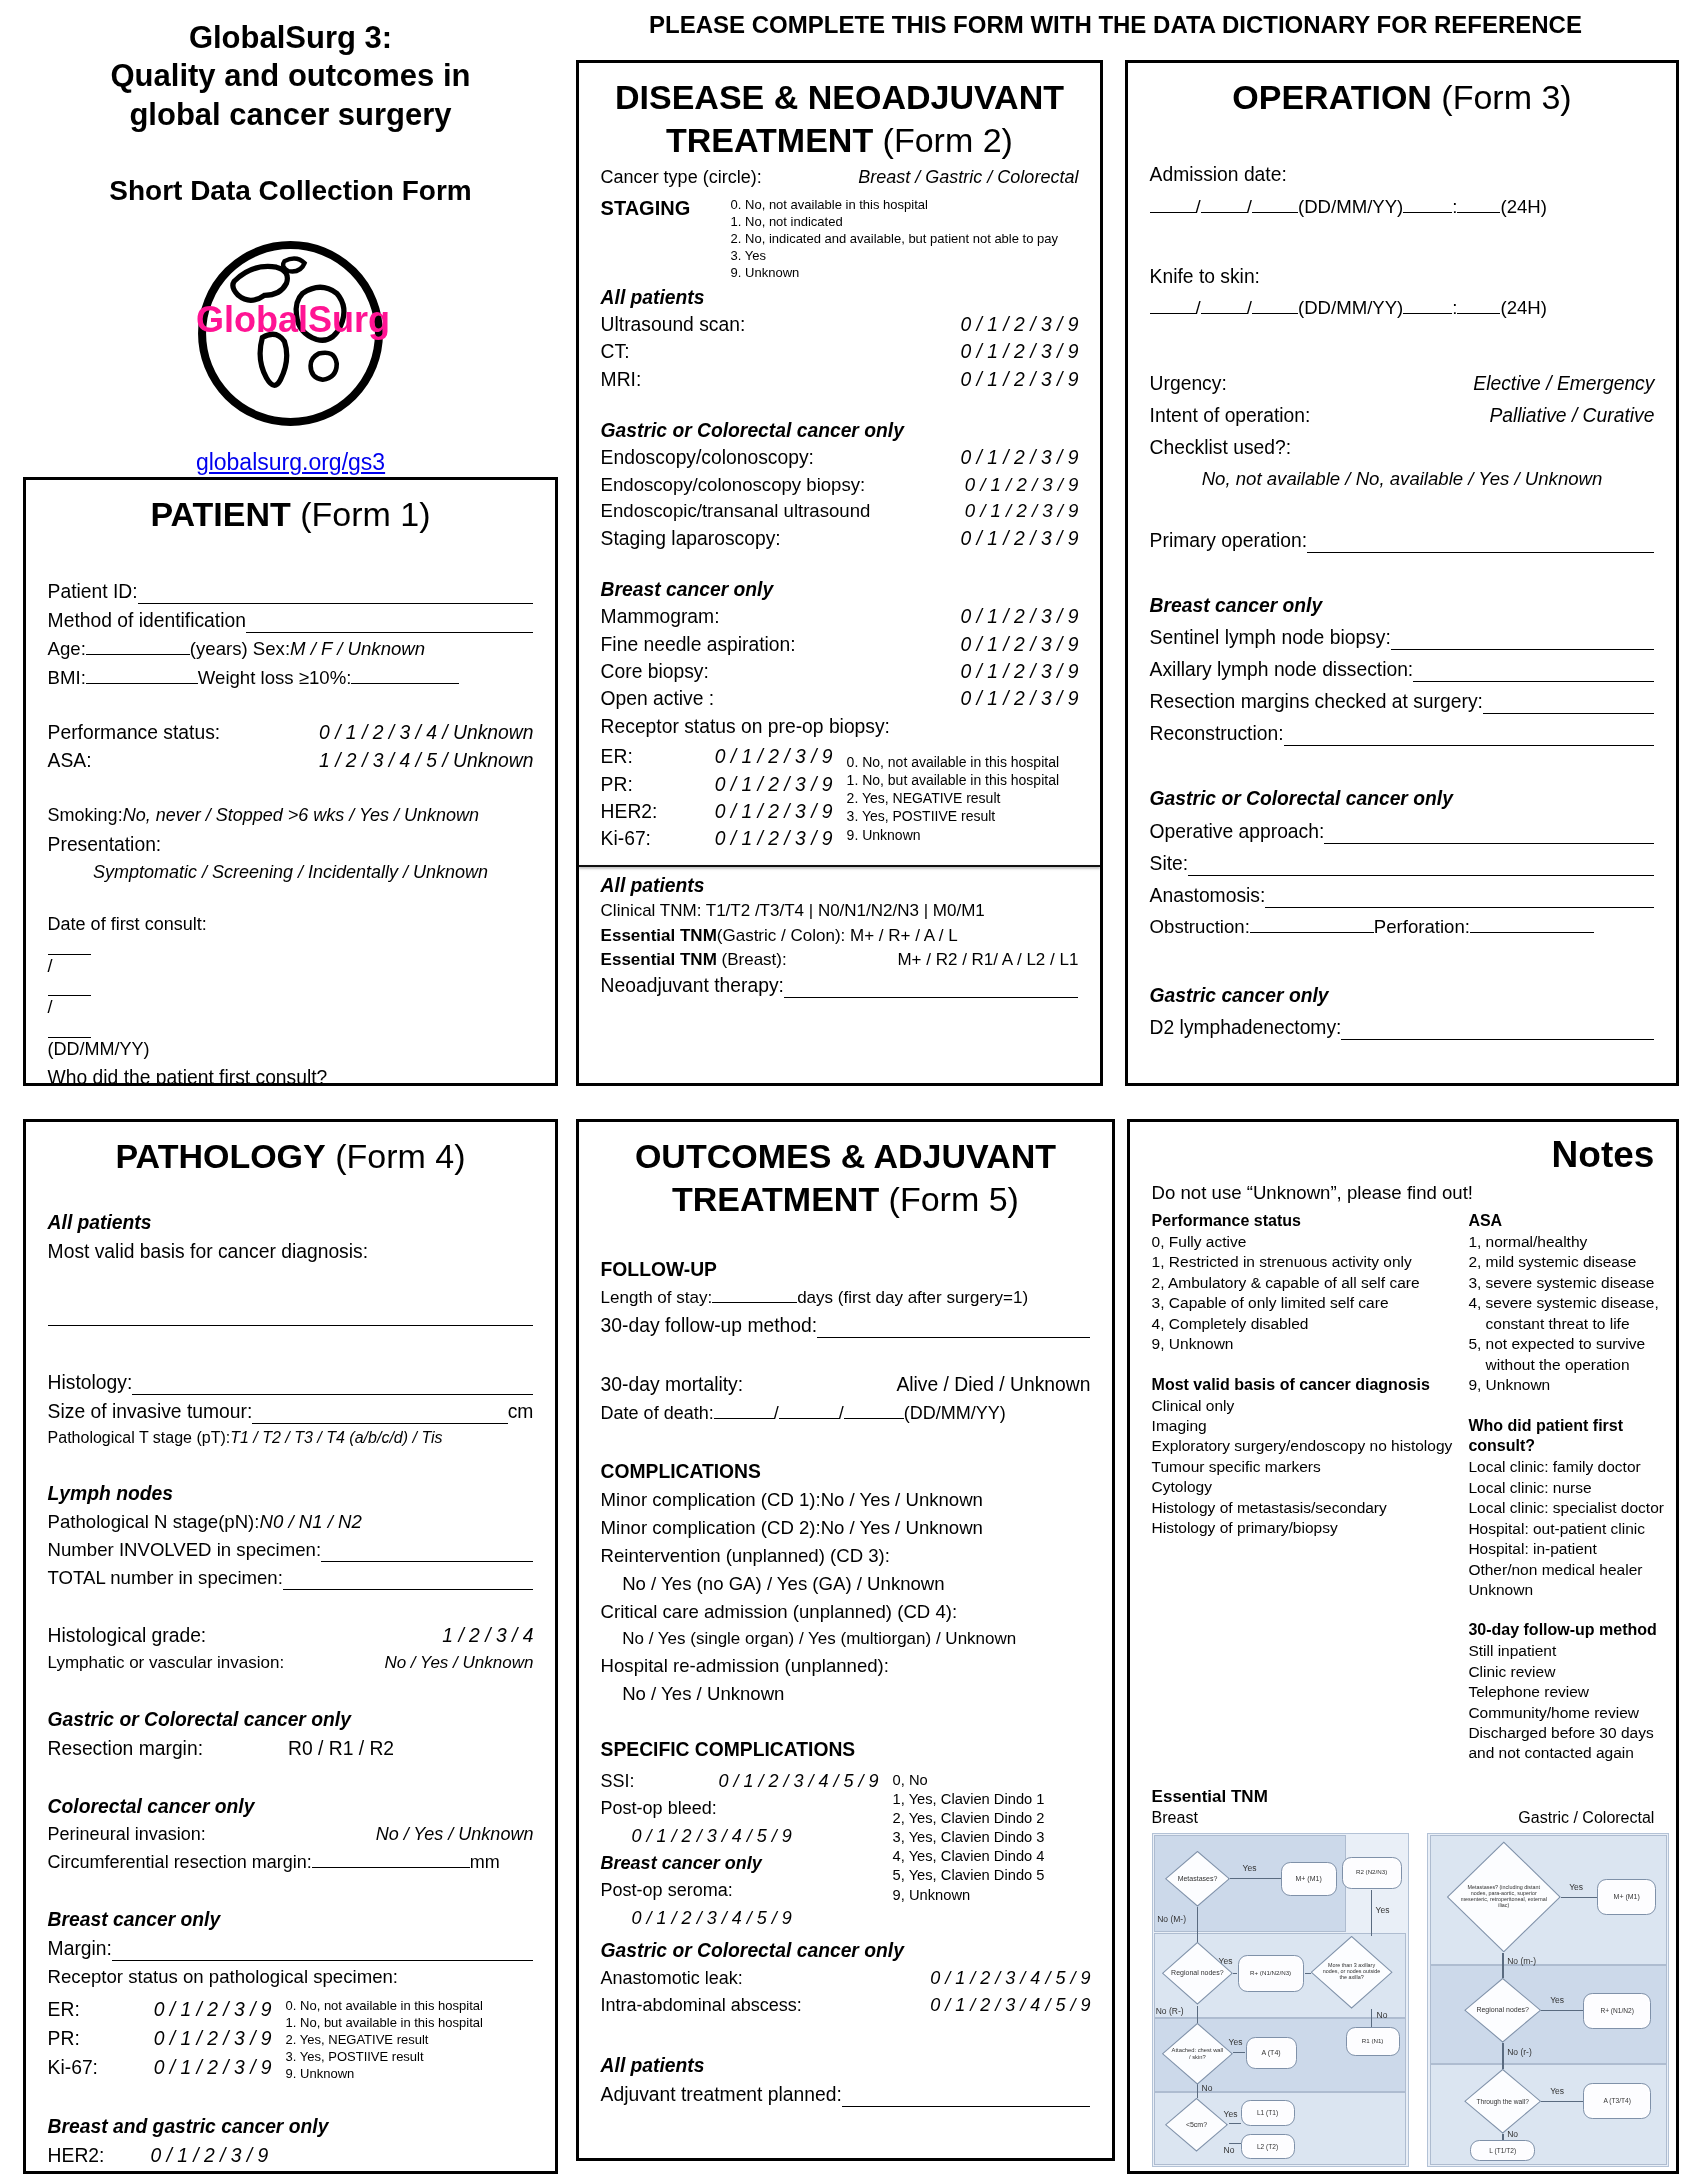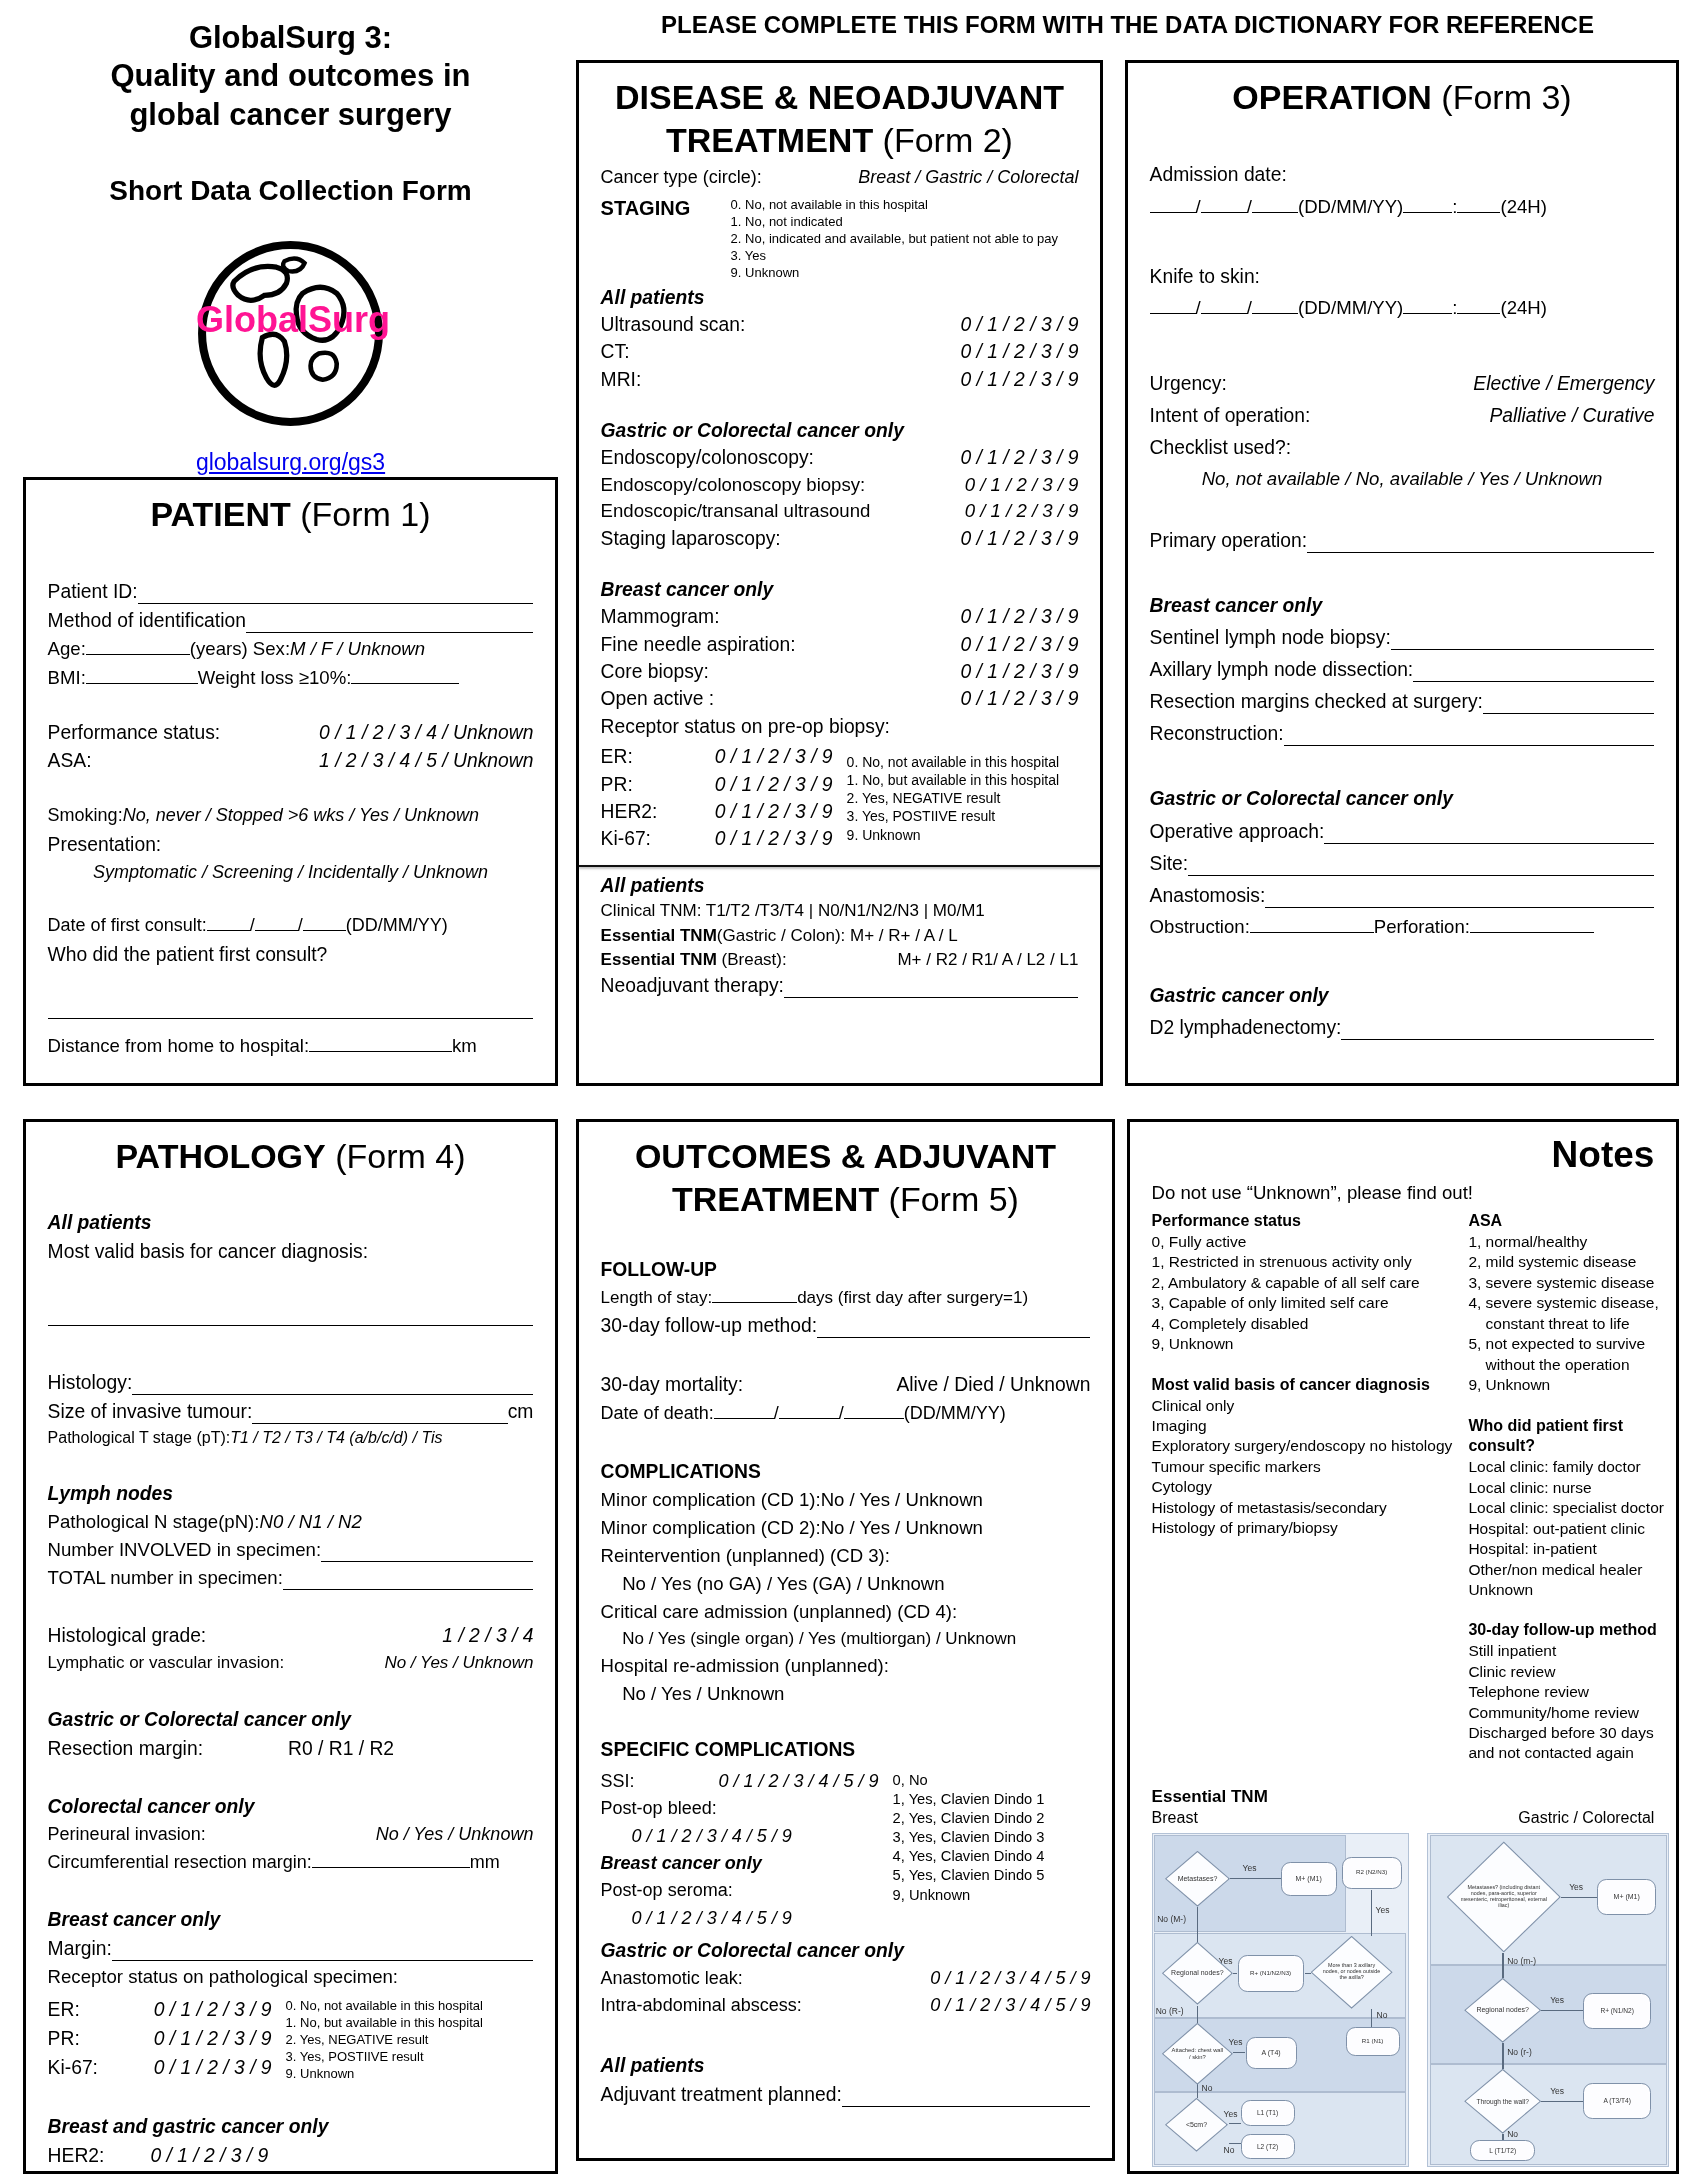--- a/index.html
+++ b/index.html
@@ -64,21 +64,21 @@
     padding:10%;box-sizing:border-box;line-height:1.1;color:#333;}
   .pillnode{position:absolute;border:1.5px solid #7f91a9;border-radius:9.3px;background:#fdfdff;
     display:flex;align-items:center;justify-content:center;text-align:center;
     padding:1.5px;box-sizing:border-box;line-height:1.1;color:#333;}
   .edge{position:absolute;background:#5a6b80;}
   .elbl{position:absolute;font-size:8.5px;color:#333;white-space:nowrap;}
 </style>
 </head>
 <body>
 
-<div class="abs toptitle" style="left:576px;top:10.8px;width:1103px;">PLEASE COMPLETE THIS FORM WITH THE DATA DICTIONARY FOR REFERENCE</div>
+<div class="abs toptitle" style="left:564px;top:10.8px;width:1103px;">PLEASE COMPLETE THIS FORM WITH THE DATA DICTIONARY FOR REFERENCE</div>
 
 <div class="abs h-left" style="left:23px;top:18.6px;width:535px;">
   <div class="t">GlobalSurg 3:</div>
   <div class="t">Quality and outcomes in</div>
   <div class="t">global cancer surgery</div>
   <div class="sub">Short Data Collection Form</div>
   <div class="logo-wrap">
     <svg width="201" height="201" viewBox="0 0 100 100">
       <circle cx="50" cy="50" r="44" fill="#ffffff" stroke="#000" stroke-width="4"></circle>
       <path d="M22,24 q9,-9 21,-7 q7,2 5,8 q-3,6 -11,6 q-7,5 -13,0 q-4,-4 -2,-7 z" fill="#fff" stroke="#000" stroke-width="2.6"></path>
@@ -132,21 +132,21 @@
         <span>Smoking:  </span>
         <span class="i">No, never / Stopped &gt;6 wks / Yes / Unknown</span>
       </div>
       <div class="row">
         <span>Presentation:</span>
       </div>
       <div class="row center" style="font-size: 18px;">
         <span class="i">Symptomatic / Screening / Incidentally / Unknown</span>
       </div>
       <div class="gaprow" style="height: 21.6px;"></div>
-      <div class="row" style="font-size: 18px;">
+      <div class="row" style="font-size: 18px; flex-direction: column;">
         <span>Date of first consult: </span>
         <span class="seg-u" style="width: 43px;"></span>
         <span> / </span>
         <span class="seg-u" style="width: 43px;"></span>
         <span> / </span>
         <span class="seg-u" style="width: 43px;"></span>
         <span> (DD/MM/YY)</span>
       </div>
       <div class="row">
         <span>Who did the patient first consult?</span>

